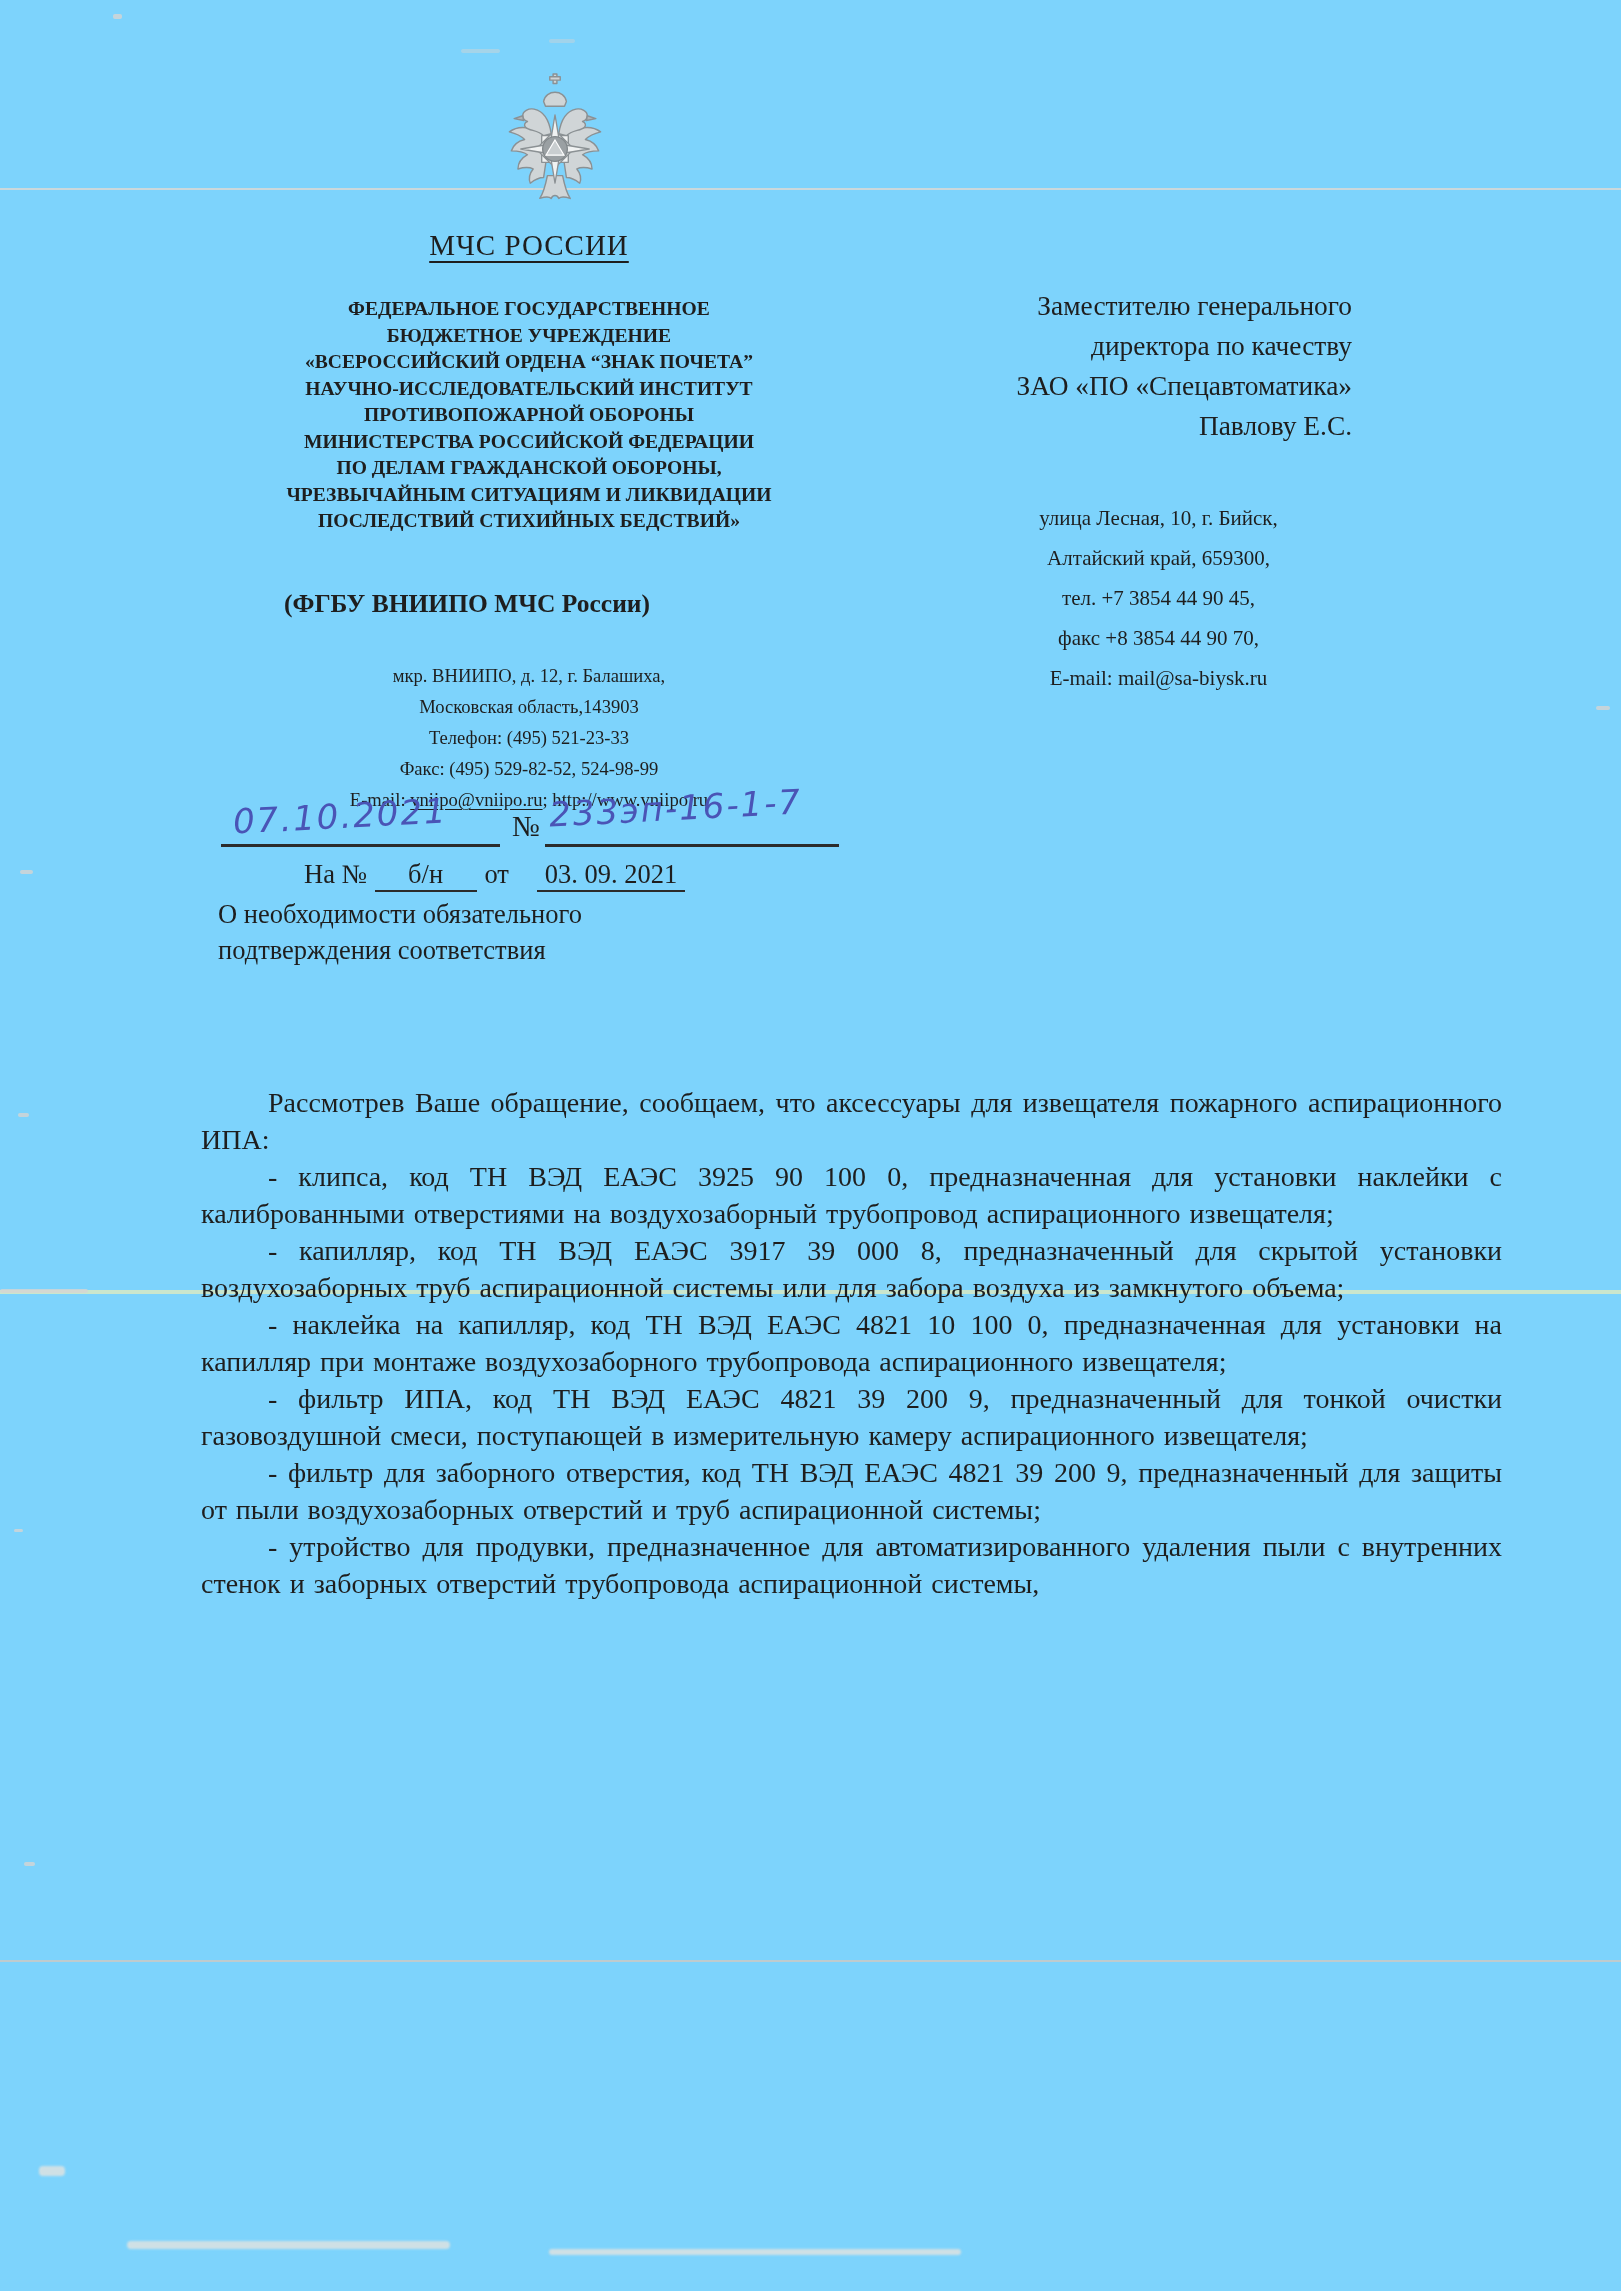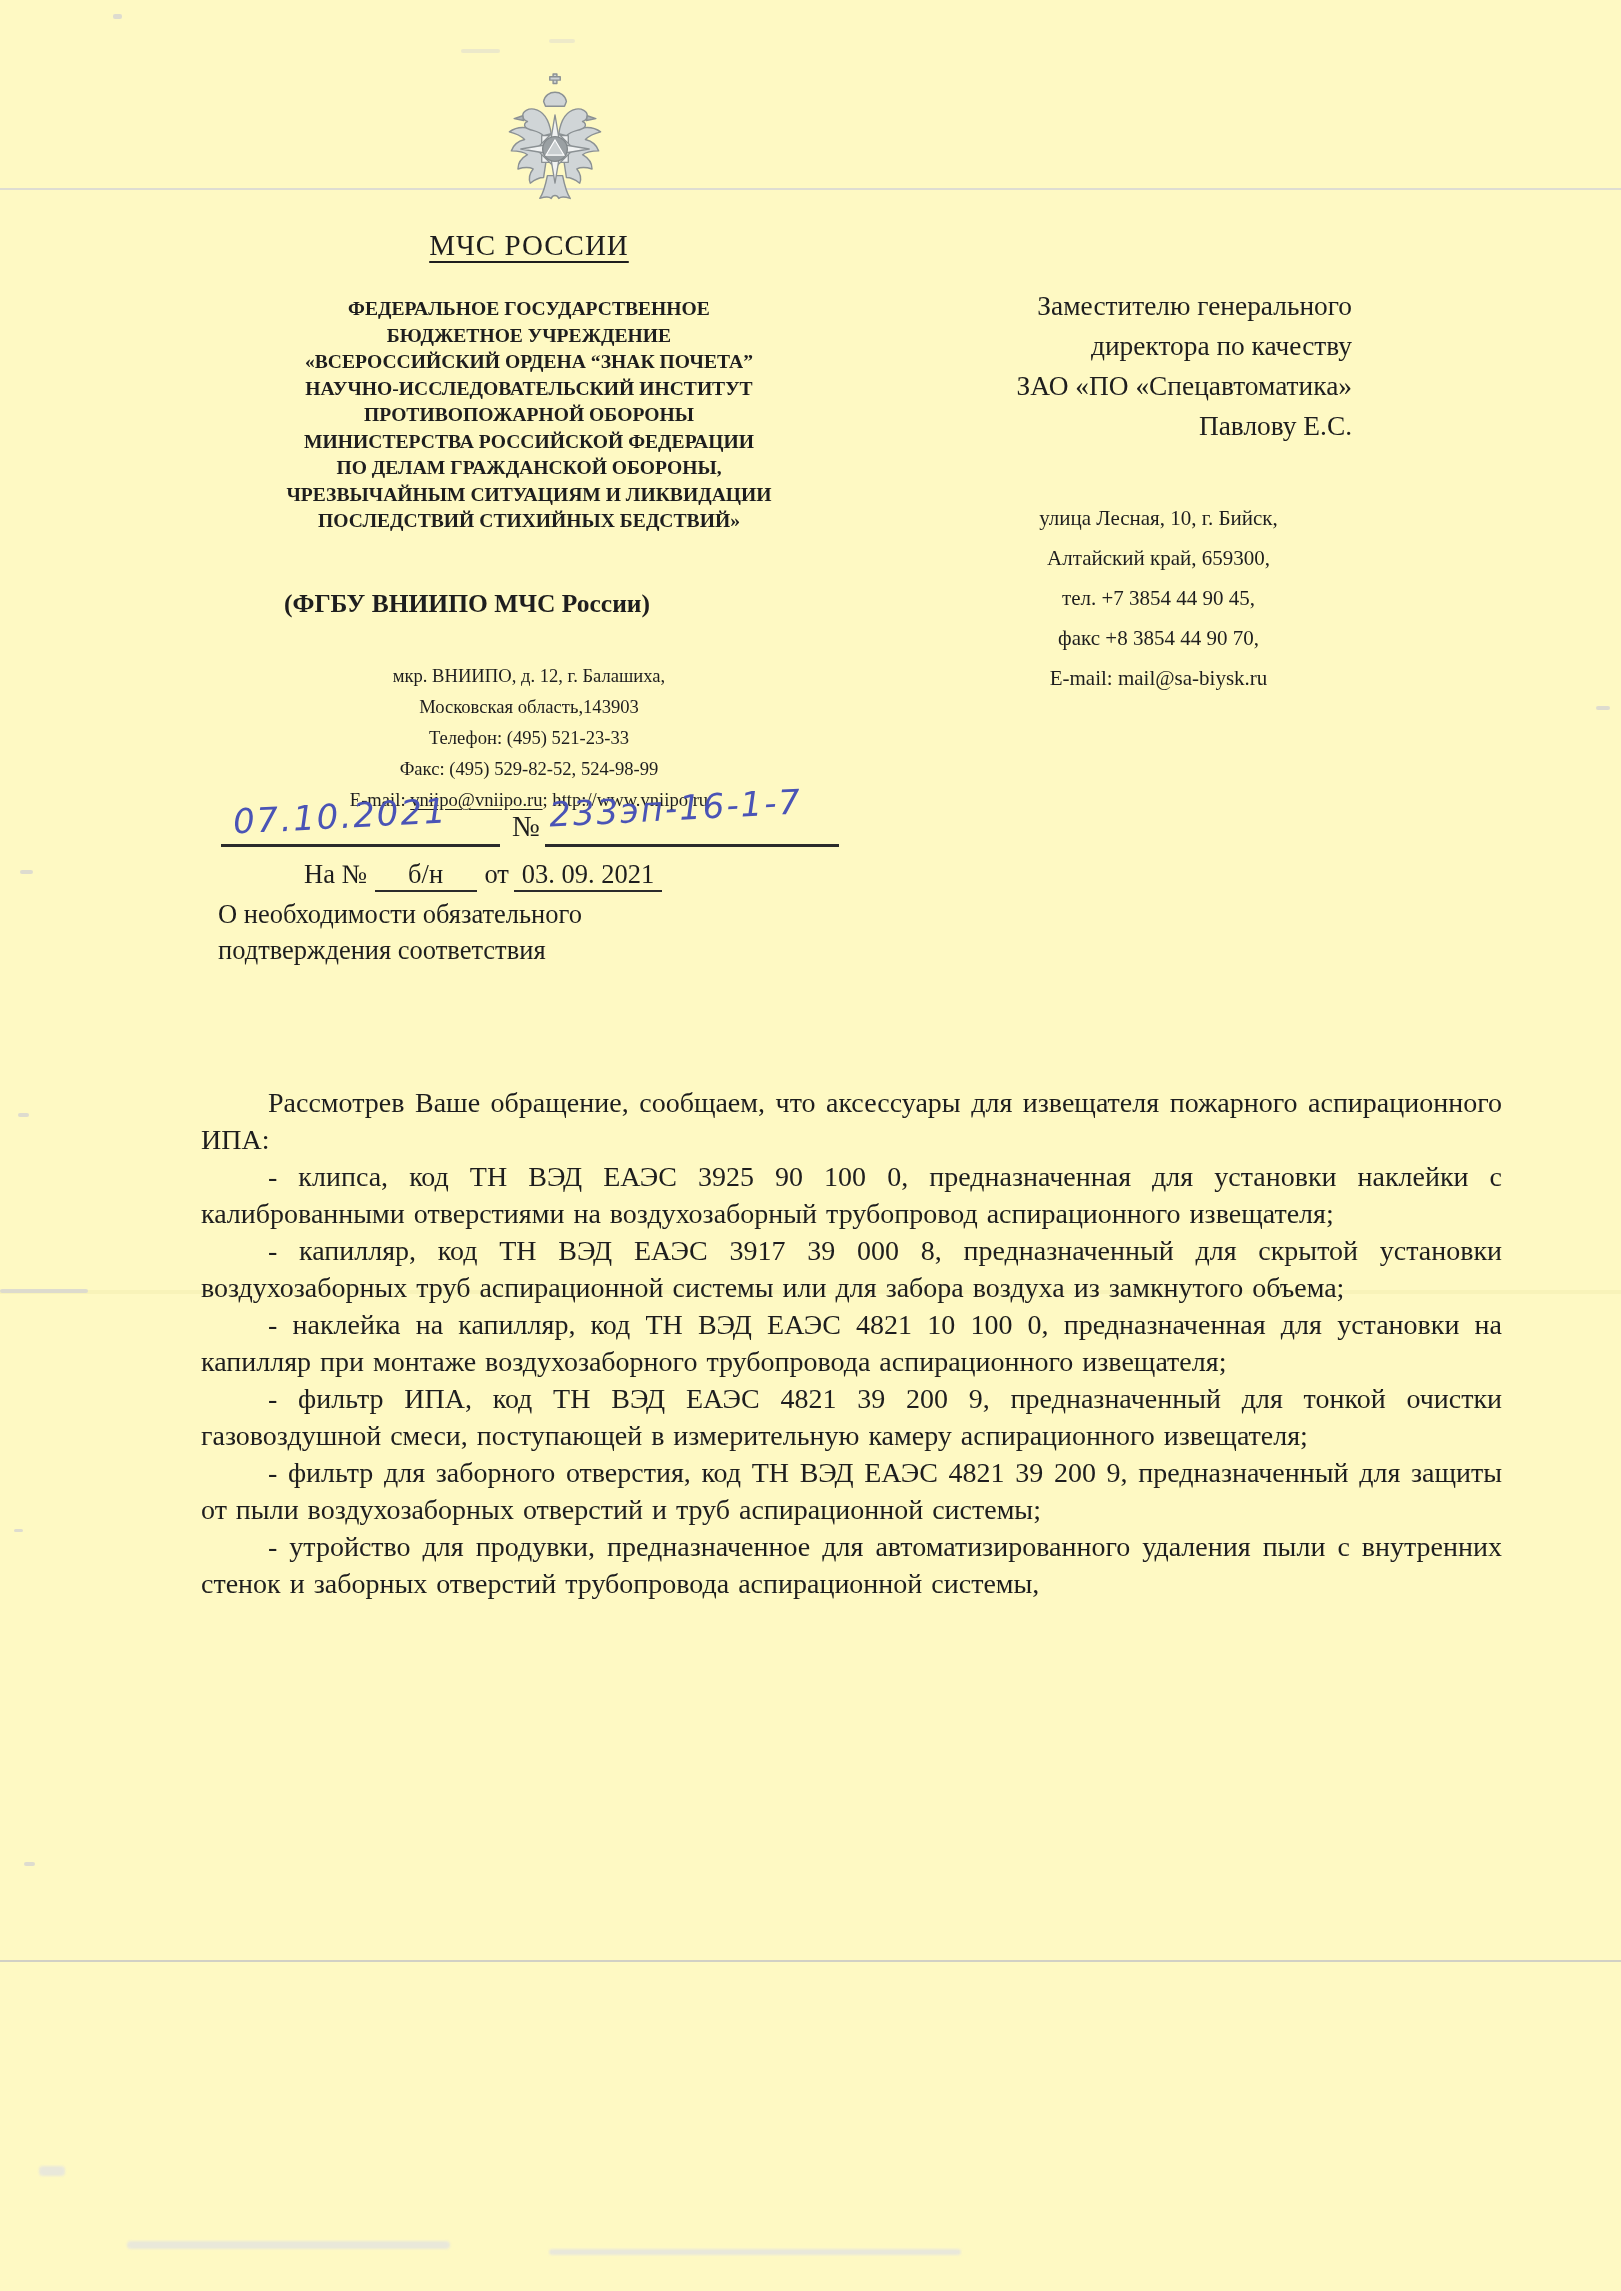--- a/index.html
+++ b/index.html
@@ -1,20 +1,20 @@
 <!DOCTYPE html>
 <html><head>
 <meta charset="utf-8">
 <style>
   html,body{margin:0;padding:0;background:#efefef;}
   .page{
     position:relative;
     width:1621px;height:2292px;
     margin:0 auto;
-    background:#fef9c3;
+    background:#7dd3fc;
     font-family:"Liberation Serif","DejaVu Serif",serif;
     color:#1e1e1e;
     overflow:hidden;
     text-decoration:underline;
   }
   
   .artifact{position:absolute;z-index:0;}
   .hline{height:2px;background:#d8d8d5;opacity:.85;}
   .yline{height:3.9px;background:#f5efb4;opacity:.65;}
   .speck{background:#d6d5d2;border-radius:2px;opacity:.8;}
@@ -63,21 +63,21 @@
   .reply{
     position:absolute;left:304px;top:859px;z-index:1;
     font-size:26.5px;white-space:nowrap;
   }
   .reply .slot{
     display:inline-block;width:102px;text-align:center;
     border-bottom:2.9px solid #2b2b2b;margin:0 7.8px;
   }
   .reply .dated{
     display:inline-block;border-bottom:2.9px solid #2b2b2b;
-    padding:0 7.8px;margin-left:5px;
+    padding:0 7.8px;margin-left:28px;
   }
   .subject{
     position:absolute;left:218px;top:896px;width:431px;z-index:1;
     font-size:26.5px;line-height:36px;
   }
   
   .body-text{
     position:absolute;left:201px;top:1084px;width:1301px;z-index:1;
     font-size:28px;line-height:37px;text-align:justify;word-spacing:2px;
   }

